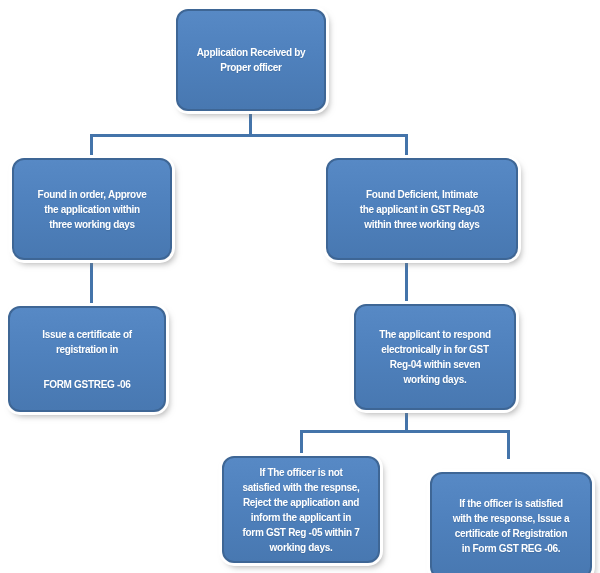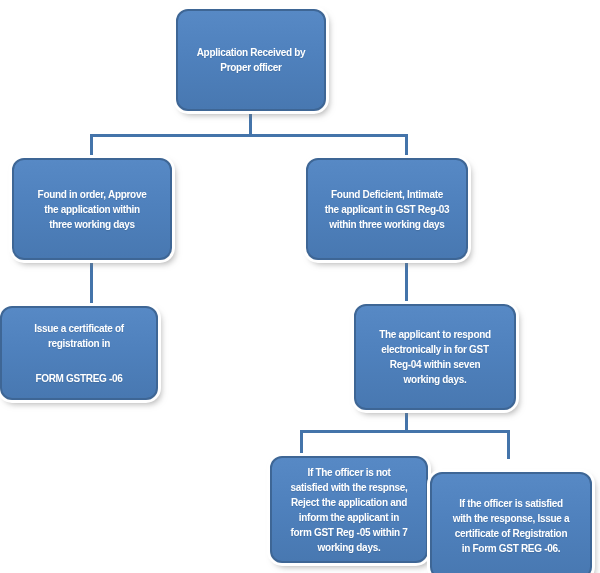--- a/index.html
+++ b/index.html
@@ -42,24 +42,24 @@
     letter-spacing: -0.3px;
     line-height: 15px;
     z-index: 2;
     padding: 2px;
     text-shadow: 0 1px 1px rgba(0,0,0,0.12);
   }
   .node-text { white-space: pre-line; }
   .gap { margin-top: 20px; }
   .n0 { left: 176px; top: 9px;   width: 150px; height: 102px; }
   .n1 { left: 12px;  top: 158px; width: 160px; height: 102px; }
-  .n2 { left: 306px; top: 158px; width: 162px; height: 102px; }
-  .n3 { left: 0;  top: 306px; width: 158px; height: 94px; }
+  .n2 { left: 326px; top: 158px; width: 192px; height: 102px; }
+  .n3 { left: 8px;  top: 306px; width: 158px; height: 106px; }
   .n4 { left: 326px; top: 304px; width: 162px; height: 106px; margin-left: 28px; }
-  .n5 { left: 222px; top: 456px; width: 158px; height: 107px; margin-left: 48px; }
+  .n5 { left: 222px; top: 456px; width: 158px; height: 107px; }
   .n6 { left: 430px; top: 456px; width: 162px; height: 107px; margin-top: 16px; }
 </style>
 </head>
 <body>
 
 <div class="stage">
 
   <div class="conn c-v1"></div>
   <div class="conn c-h1"></div>
   <div class="conn c-v2"></div>

